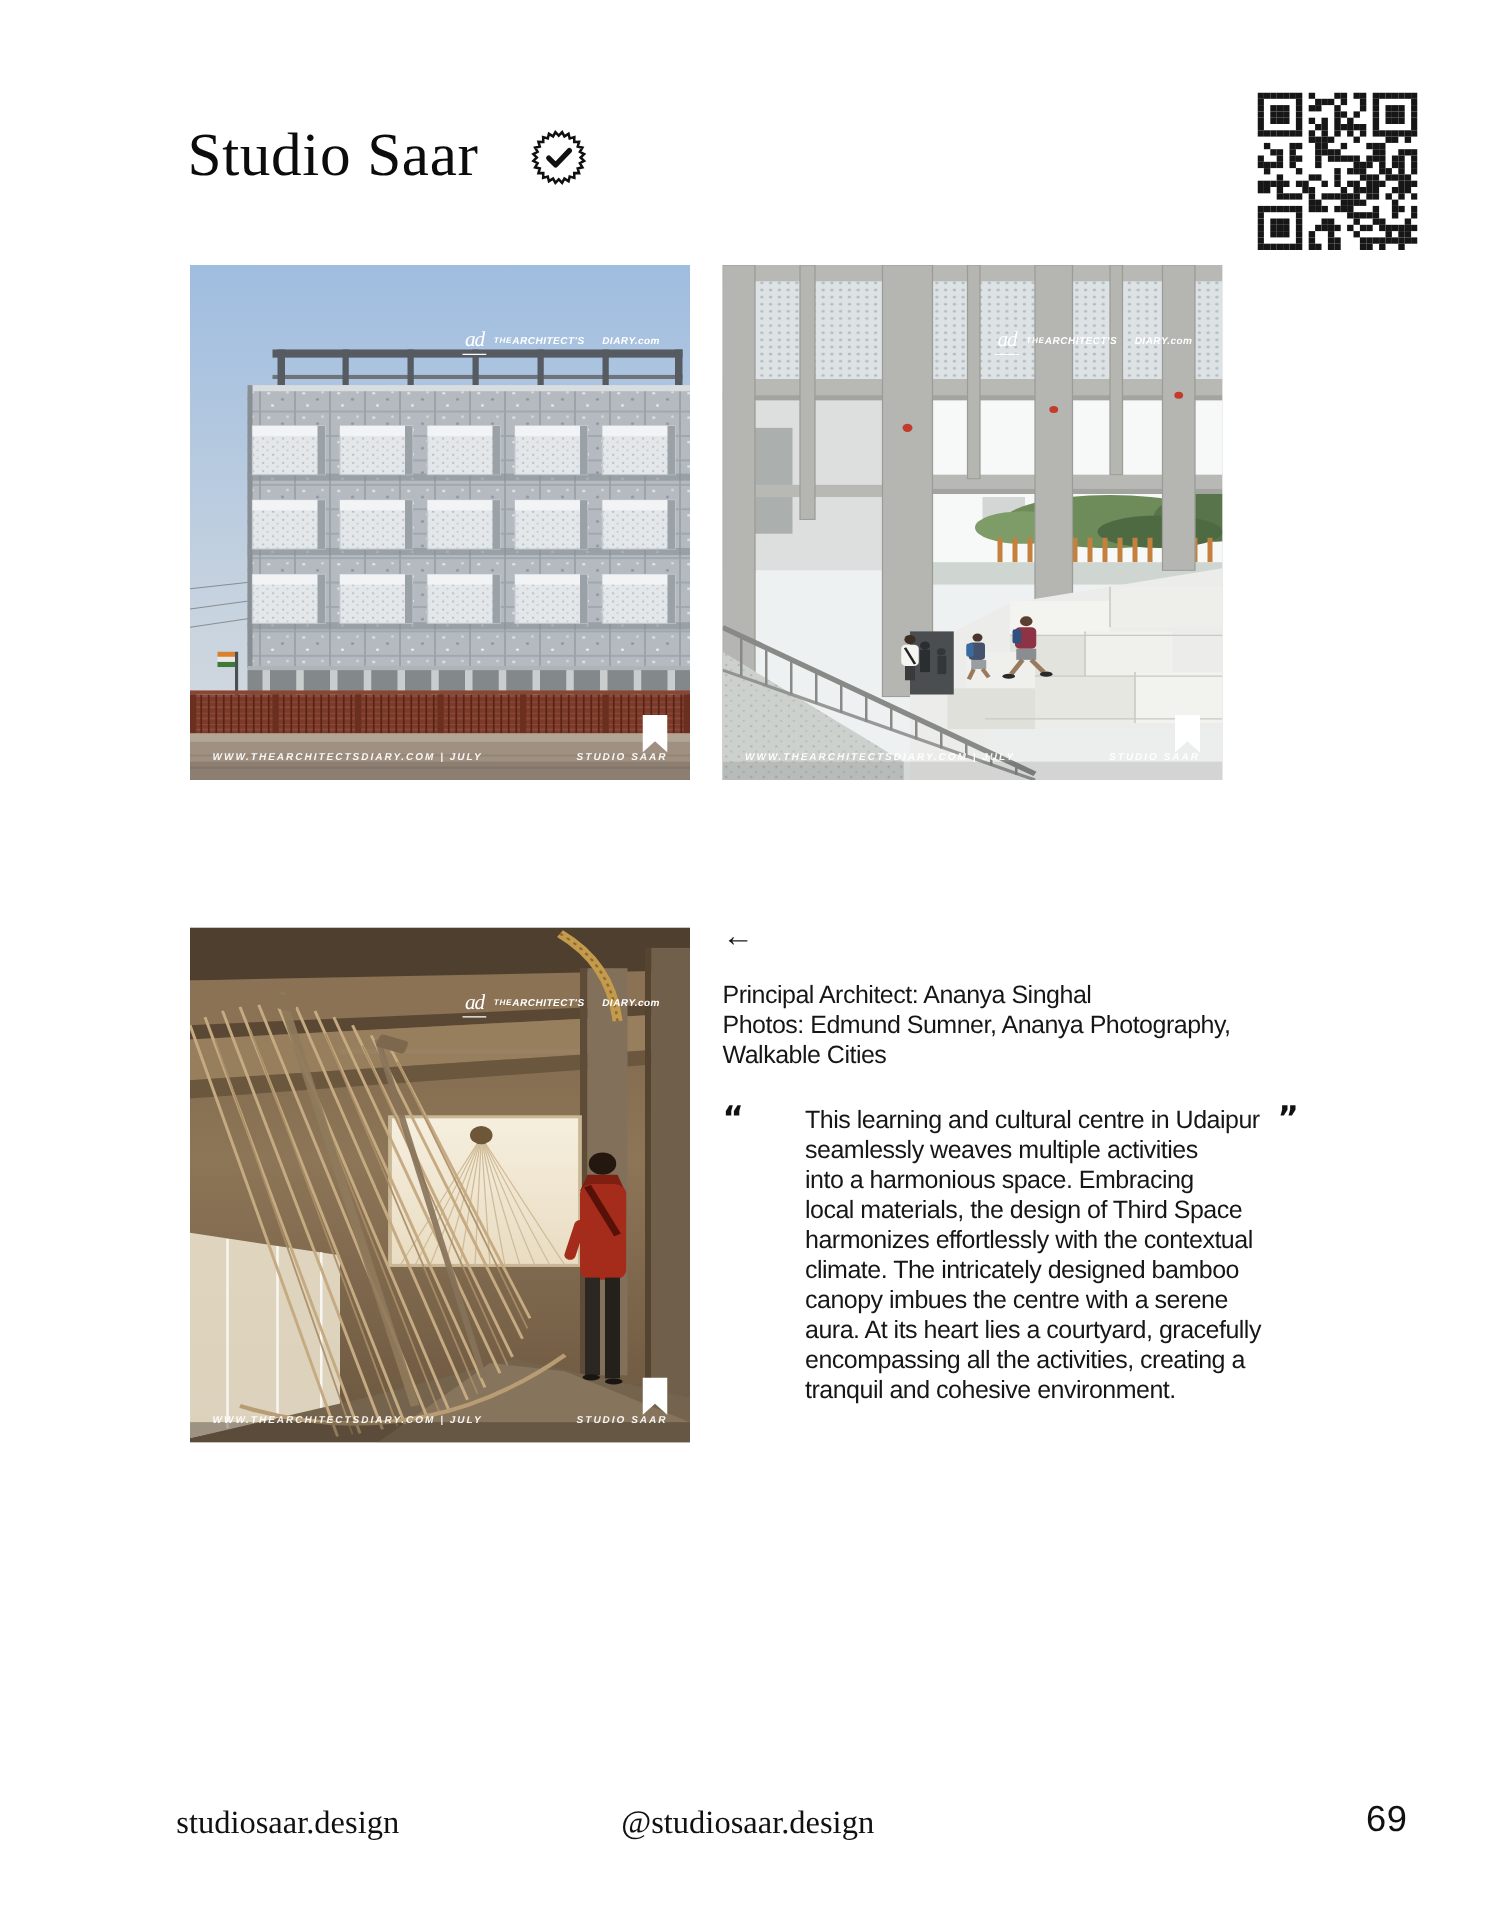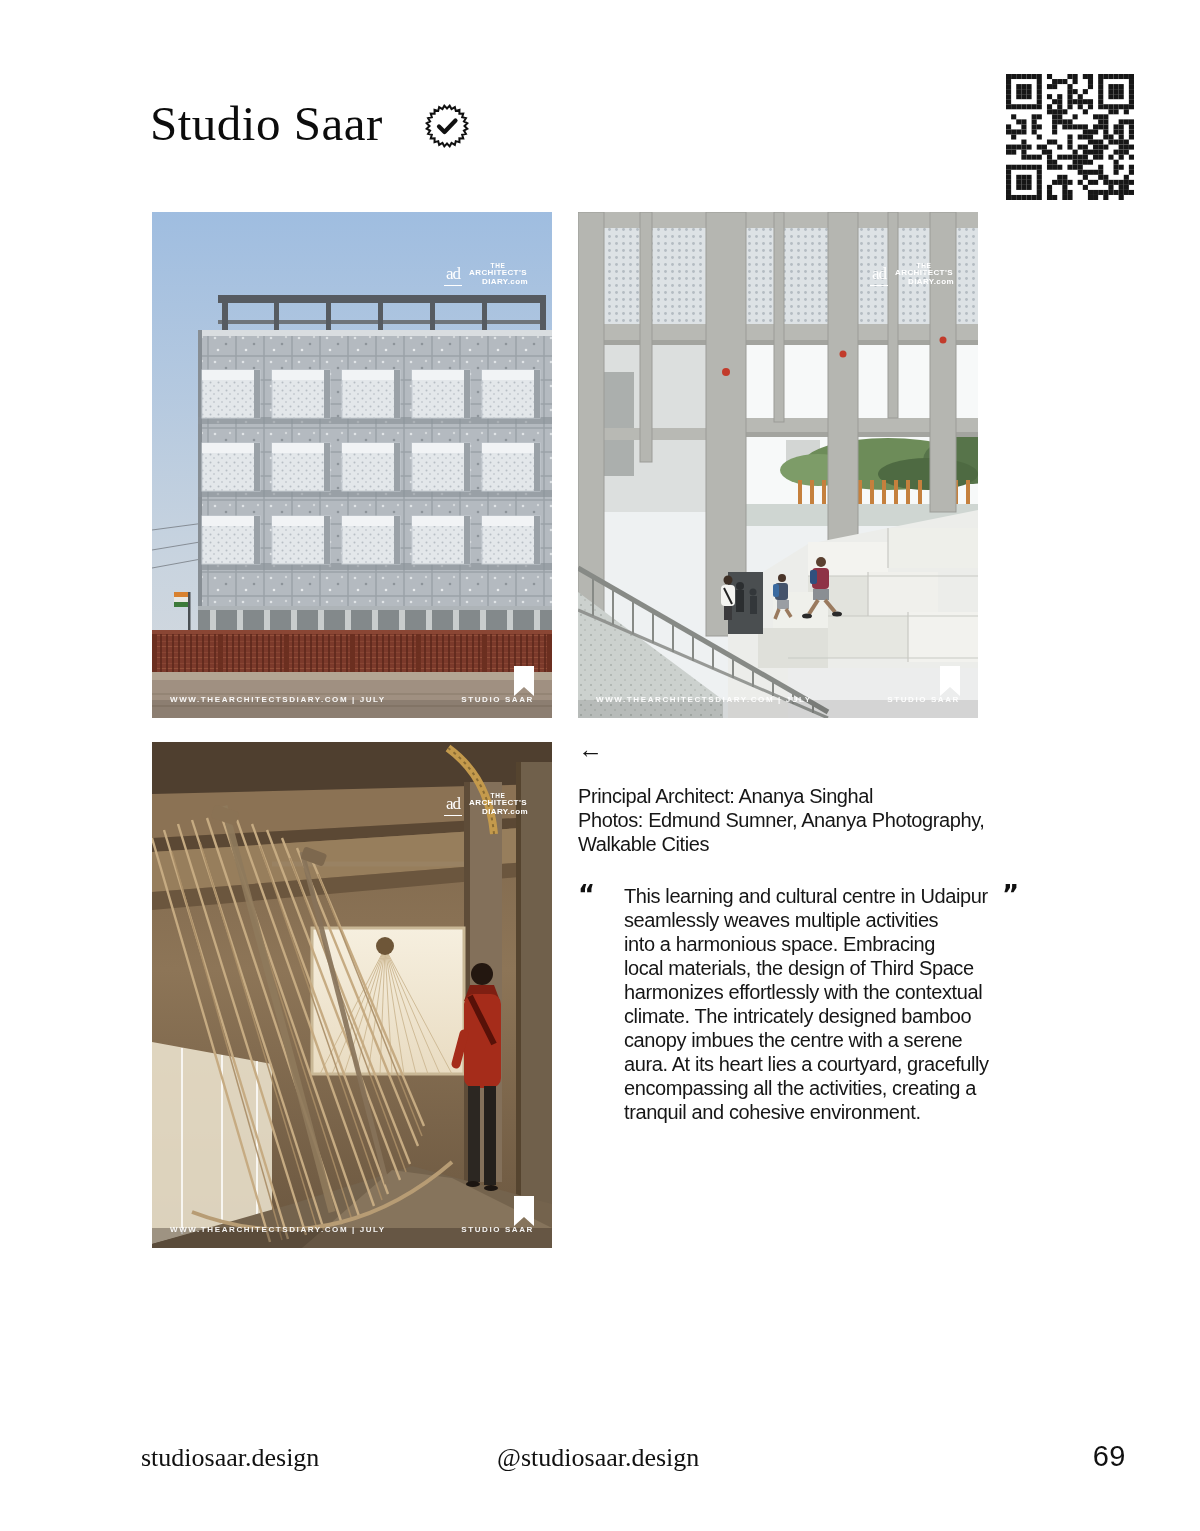--- a/index.html
+++ b/index.html
@@ -6,48 +6,48 @@
   .page{position:relative;width:1200px;height:1531px;background:#ffffff;
         font-family:"Liberation Sans",sans-serif;color:#141414;overflow:hidden;}
 
   
   .title{position:absolute;left:150px;top:96px;font-family:"Liberation Serif",serif;
          font-size:49px;line-height:56px;font-weight:400;letter-spacing:0.5px;color:#0c0c0c;}
   .badge{position:absolute;left:424px;top:103px;width:46px;height:46px;}
   .qr{position:absolute;left:1006px;top:74px;width:128px;height:126px;}
 
   
-  .photo{position:absolute;width:400px;height:506px;overflow:hidden;background:#d8d8d4;}
+  .photo{position:absolute;width:400px;height:412px;overflow:hidden;background:#d8d8d4;font-style:italic;}
   #photo1{left:152px;top:212px;}
   #photo2{left:578px;top:212px;}
   #photo3{left:152px;top:742px;}
   .scene{position:absolute;inset:0;width:100%;height:100%;display:block;}
 
   .wm{position:absolute;top:50px;right:24px;display:flex;align-items:center;gap:6px;color:#fff;}
   .wm-mono{font-family:"Liberation Serif",serif;font-size:17px;line-height:20px;
            border-bottom:1.5px solid #fff;padding:0 2px 1px 2px;letter-spacing:-1px;}
-  .wm-text{display:flex;flex-direction:column;line-height:1.12;text-align:center;}
+  .wm-text{display:flex;flex-direction:row;line-height:1.12;text-align:right;}
   .wm-t1{font-size:6.5px;font-weight:700;letter-spacing:0.6px;}
   .wm-t2{font-size:8px;font-weight:700;letter-spacing:0.4px;}
   .wm-t3{font-size:8px;font-weight:700;letter-spacing:0.4px;margin-left:14px;}
 
   .bookmark{position:absolute;right:18px;bottom:22px;width:20px;height:30px;}
   .cap{position:absolute;bottom:14px;font-size:8px;font-weight:600;letter-spacing:1.6px;
        color:rgba(255,255,255,0.93);white-space:nowrap;}
   .cap-left{left:18px;} .cap-right{right:18px;}
 
   
   .article{position:absolute;left:578px;top:737px;width:444px;}
   .arrow{font-size:25px;line-height:25px;margin-bottom:10px;}
   .body-text{font-size:20px;line-height:24px;letter-spacing:-0.4px;white-space:pre-line;color:#161616;}
   .credits{margin-top:22px;}
   .quote-row{margin-top:28px;display:flex;align-items:flex-start;}
   .qmark{font-family:"DejaVu Sans",sans-serif;font-weight:700;font-size:26px;line-height:22px;color:#111;}
   .qopen{width:46px;flex:0 0 46px;}
-  .qtext{width:372px;flex:0 0 372px;}
+  .qtext{width:372px;flex:0 0 372px;margin-left:20px;}
   .qclose{margin-left:6px;}
 
   
   .footer-site{position:absolute;left:141px;top:1443px;font-family:"Liberation Serif",serif;
                font-size:26px;color:#111;}
   .footer-handle{position:absolute;left:497px;top:1443px;font-family:Liberation Serif, serif;
                font-size:26px;color:#111;}
   .footer-page{position:absolute;right:74px;top:1440px;font-size:29px;letter-spacing:0.5px;color:#111;}
 </style>
 </head>

